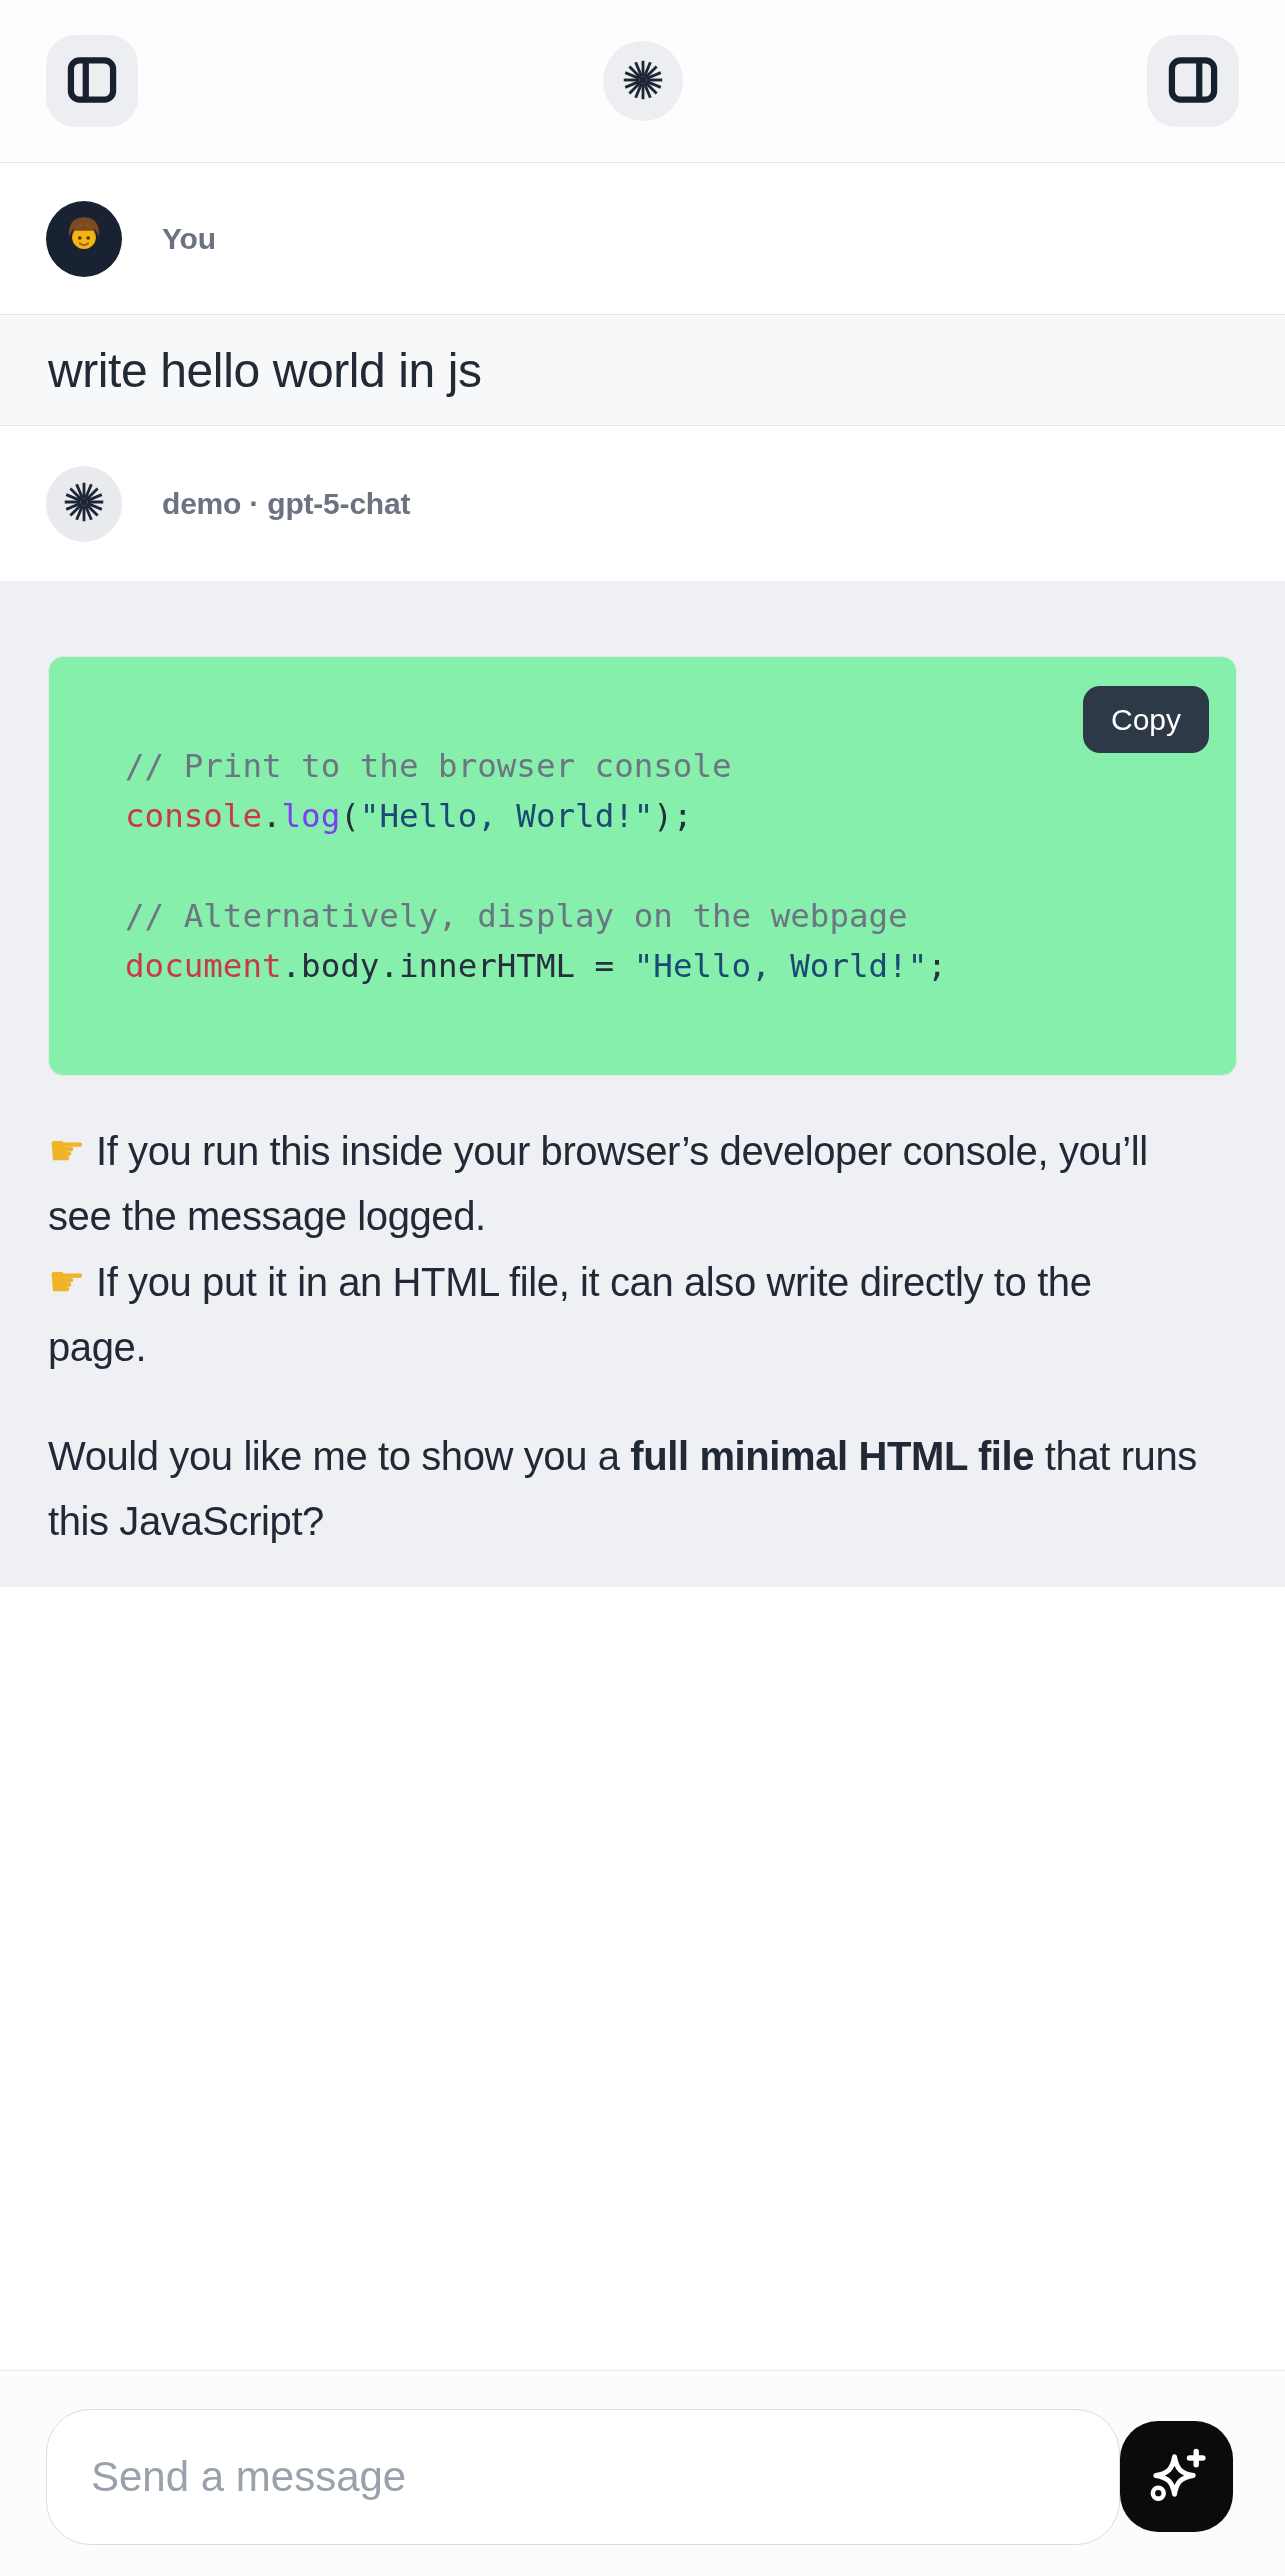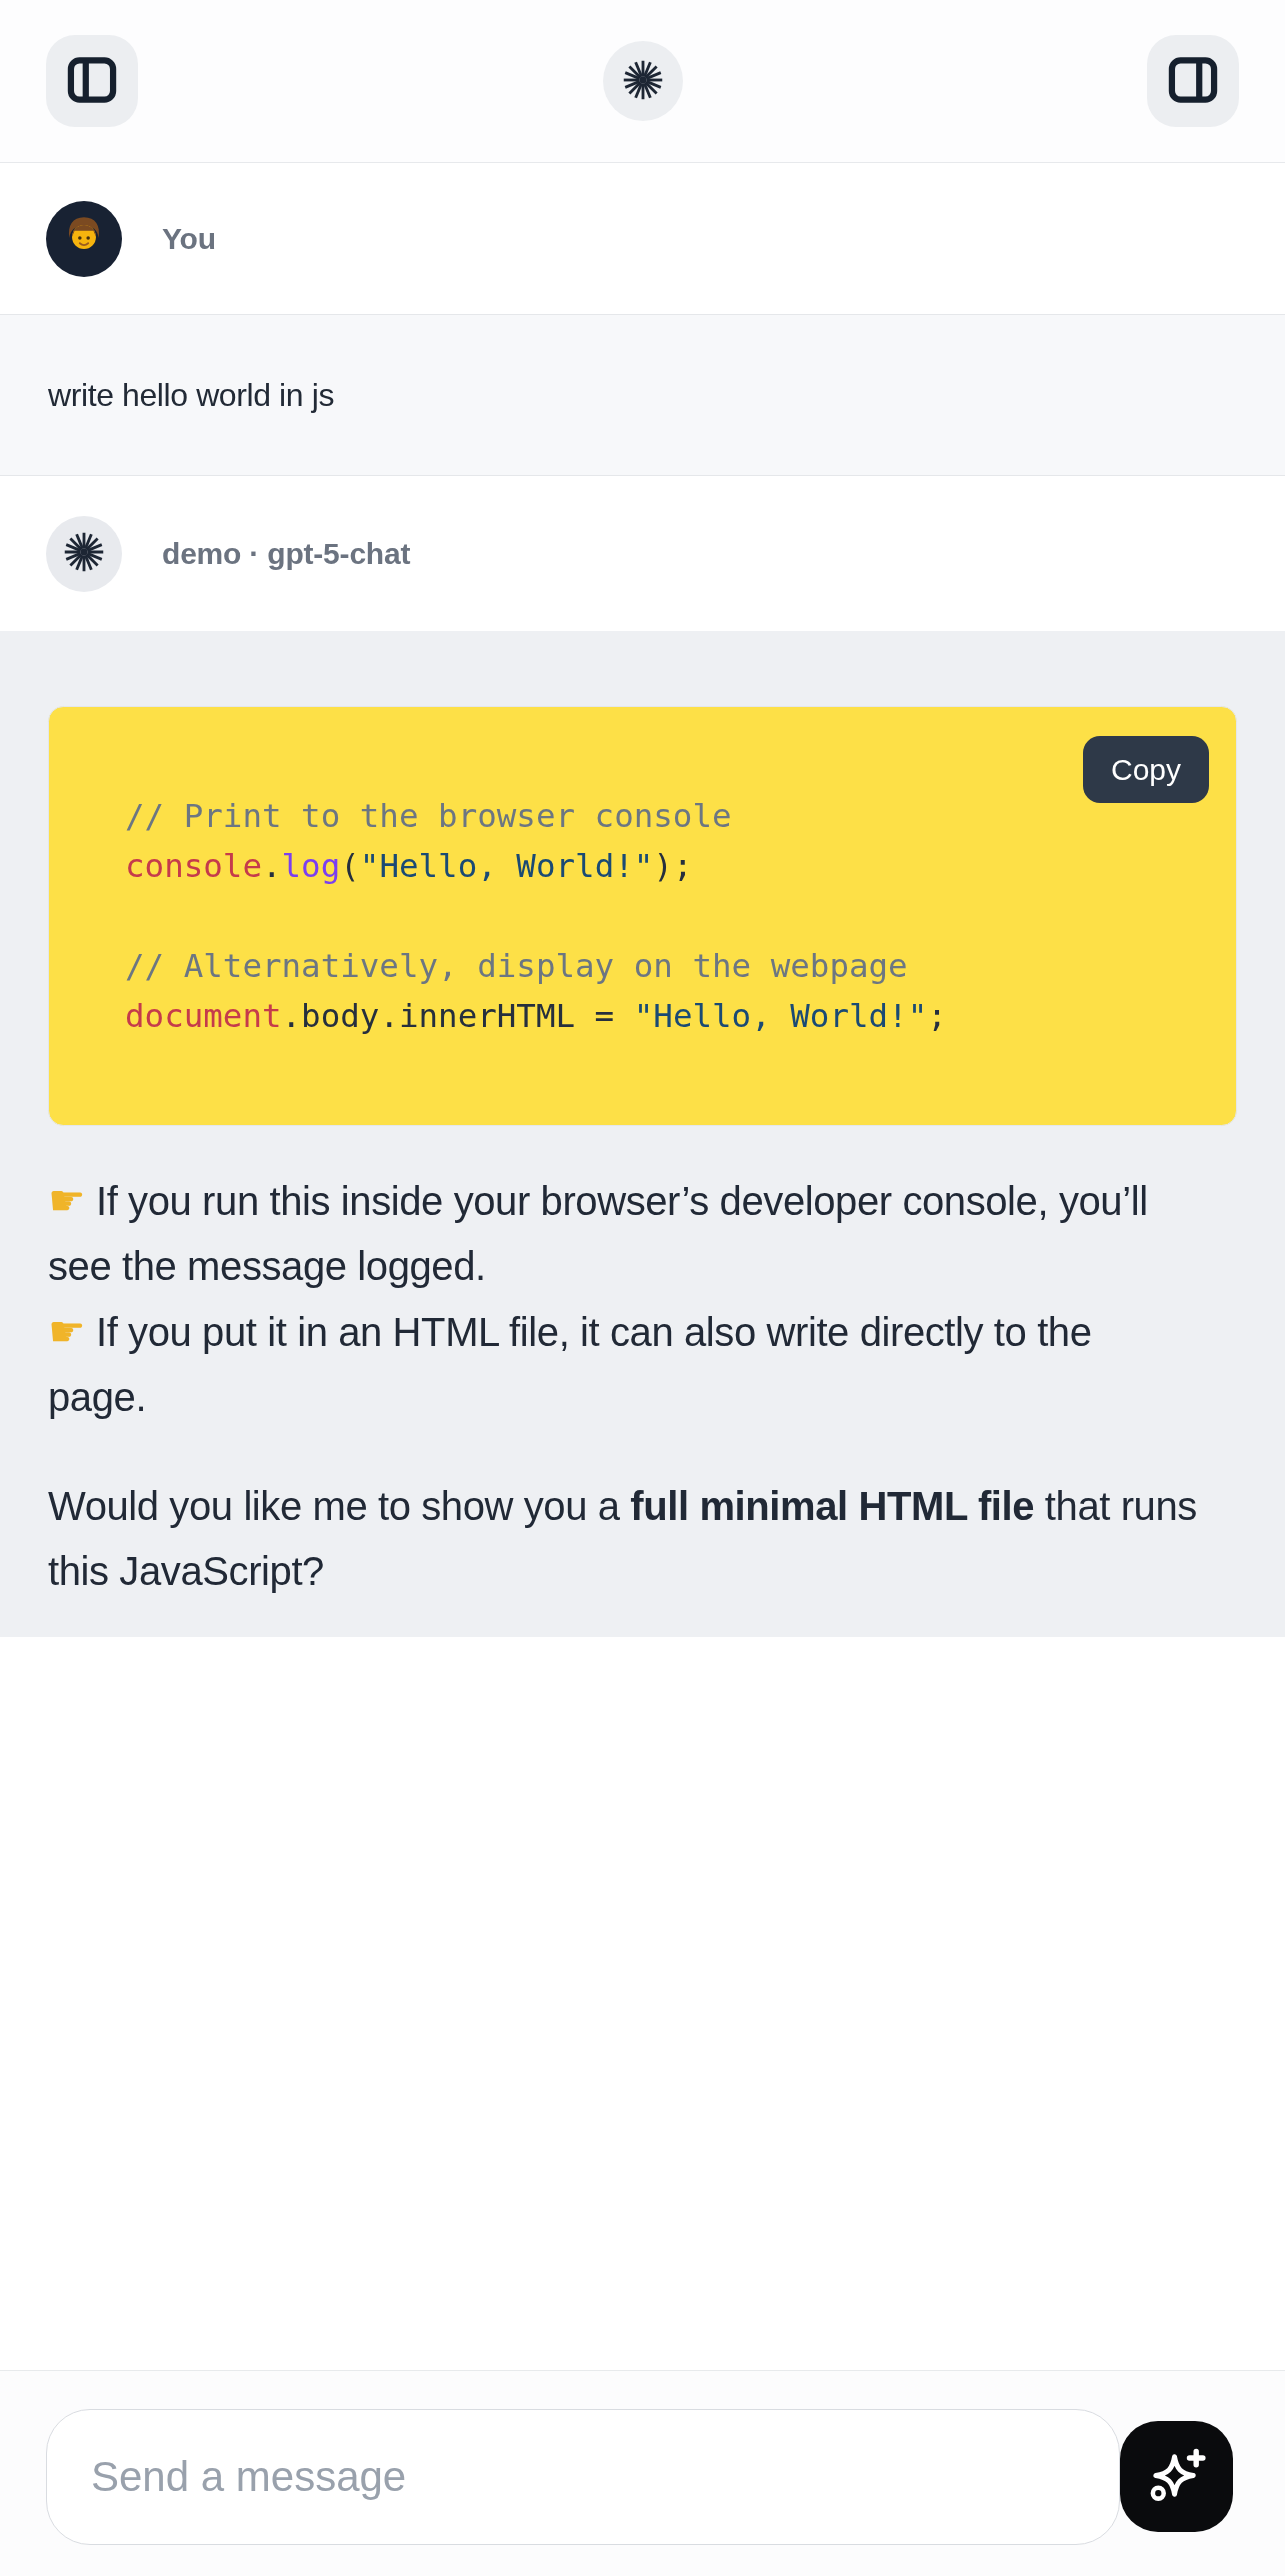--- a/index.html
+++ b/index.html
@@ -24,36 +24,36 @@
   .turn-head.asst { height:155px; }
   .avatar {
     width:76px; height:76px; border-radius:50%; flex:0 0 auto;
     display:flex; align-items:center; justify-content:center; overflow:hidden;
   }
   .avatar.user-av { background:#182233; }
   .avatar.asst-av { background:#e8eaee; }
   .author { font-size:30px; font-weight:700; color:#6b7380; letter-spacing:-0.2px; }
   
   .user-band {
-    height:162px; background:#f7f8fa;
+    height:112px; background:#f7f8fa;
     border-top:1.9px solid #e5e7ea; border-bottom:1.9px solid #e5e7ea;
     display:flex; align-items:center; padding:0 48px;
-    font-size:32px; letter-spacing:-0.4px; color:#222a36;
+    font-size:48px; letter-spacing:-0.4px; color:#222a36;
   }
   
   .asst-band { background:#eef0f3; padding:29px 48px 32.5px 48px; }
   .asst-band p { font-size:40px; line-height:65px; letter-spacing:-0.4px; color:#212936; }
   .asst-band p.intro { line-height:63px; }
   .asst-band strong { font-weight:700; }
   .para1 { margin-top:42px; }
   .para2 { margin-top:44px; }
   .pointer { font-family:"DejaVu Sans", sans-serif; color:#f0b429; font-size:42px; }
   
   .codeblock {
-    position:relative; margin-top:46px; background:#fde047;
+    position:relative; margin-top:46px; background:#86efac;
     border:1.9px solid #e4e7eb; border-radius:15.3px;
   }
   .copy-btn {
     position:absolute; top:29px; right:27px; width:126px; height:67px;
     background:#2e3948; color:#ffffff; border:none; border-radius:17px;
     font-family:"Liberation Sans", sans-serif; font-size:30px; cursor:pointer;
   }
   pre.code {
     font-family:"DejaVu Sans Mono", monospace; font-size:32.5px; line-height:50px;
     padding:84px 38px 84px 76px; color:#262f3d; white-space:pre;

